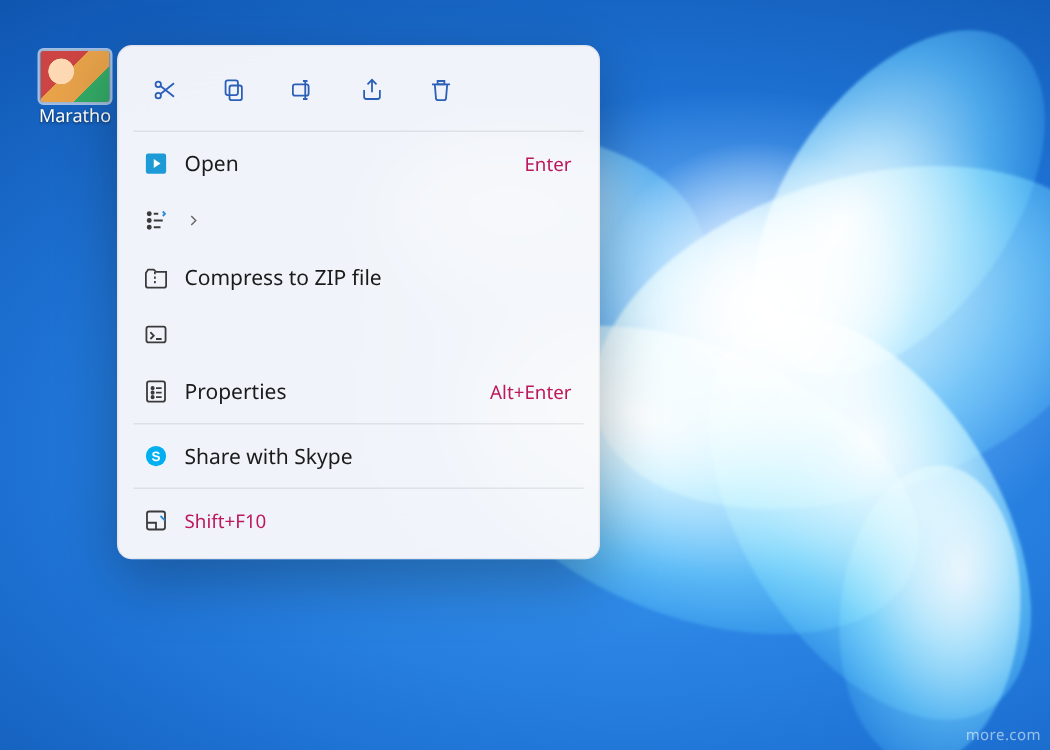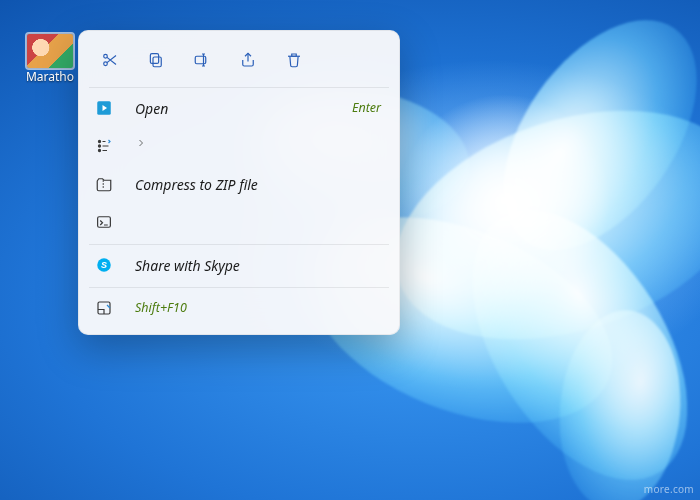--- a/index.html
+++ b/index.html
@@ -68,28 +68,27 @@
   .action-row {
     display: flex; gap: 8px; padding: 6px 6px 8px 6px;
   }
   .action-btn {
     width: 38px; height: 34px; border-radius: 6px;
     display: flex; align-items: center; justify-content: center;
     color: #2b5fb8;
   }
   .sep { height: 1px; background: rgba(0,0,0,0.08); margin: 2px 4px; }
   .item {
-    display: flex; align-items: flex-start; gap: 22px;
+    display: flex; align-items: center; gap: 10px;
     padding: 9px 12px 9px 10px; border-radius: 6px;
     min-height: 38px;
-    font-style: italic;
   }
   .item .ic { width: 18px; height: 18px; flex: 0 0 18px; display:flex; align-items:center; justify-content:center; }
   .item .lbl { flex: 1 1 auto; color: #1b1b1b; }
-  .item .accel { color: #4d7c0f; font-size: 12.5px; }
+  .item .accel { color: #be185d; font-size: 12.5px; }
   .item .chev { color: #6a6a6a; }
   svg { display:block; }
 
   .watermark {
     position: absolute; right: 6px; bottom: 4px;
     font-size: 10px; color: rgba(255,255,255,0.55); letter-spacing: .3px;
   }
 </style>
 </head>
 <body>
@@ -188,20 +187,33 @@
 
   <div class="item">
     <span class="ic">
       <svg width="18" height="18" viewBox="0 0 24 24" fill="none" stroke="#3a3a3a" stroke-width="1.6">
           <rect x="3.5" y="5" width="17" height="14" rx="2"></rect>
           <path d="M7 10l3 3-3 3M12 16h5"></path>
         </svg>
     </span>
   </div>
 
+  <div class="item">
+    <span class="ic">
+      <svg width="18" height="18" viewBox="0 0 24 24" fill="none" stroke="#3a3a3a" stroke-width="1.6">
+          <rect x="4" y="3" width="16" height="18" rx="2"></rect>
+          <circle cx="9" cy="9" r="1" fill="#3a3a3a"></circle>
+          <circle cx="9" cy="13" r="1" fill="#3a3a3a"></circle>
+          <circle cx="9" cy="17" r="1" fill="#3a3a3a"></circle>
+          <path d="M12 9h5M12 13h5M12 17h5"></path>
+        </svg>
+    </span>
+    <span class="lbl">Properties</span>
+    <span class="accel">Alt+Enter</span>
+  </div>
 
   <div class="sep"></div>
 
   <div class="item">
     <span class="ic">
       <svg width="18" height="18" viewBox="0 0 24 24">
           <circle cx="12" cy="12" r="9" fill="#00aff0"></circle>
           <text x="12" y="16" text-anchor="middle" font-family="Segoe UI, sans-serif" font-weight="700" font-size="12" fill="#fff">S</text>
         </svg>
     </span>

